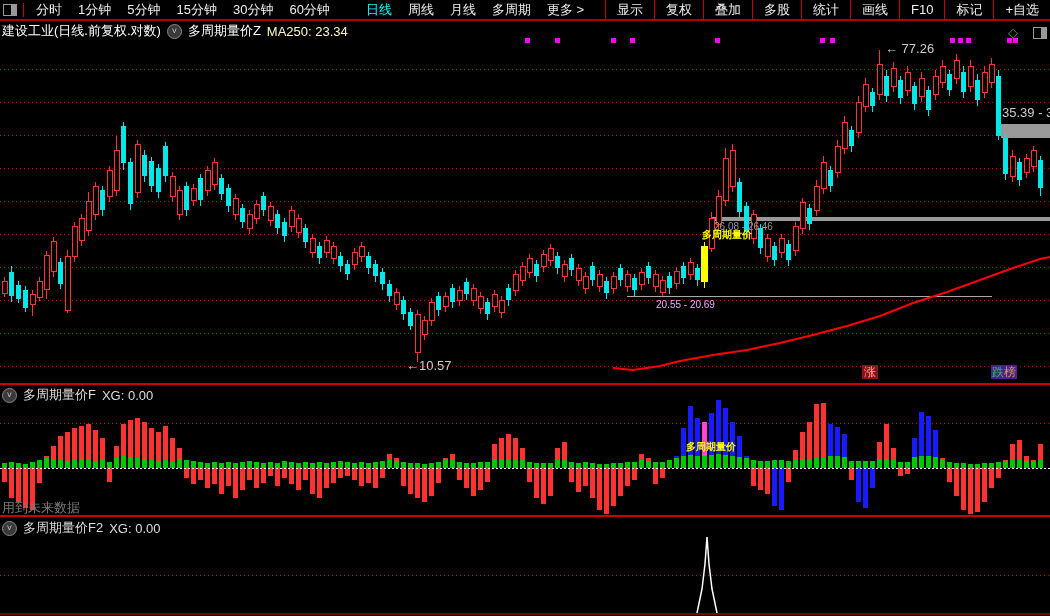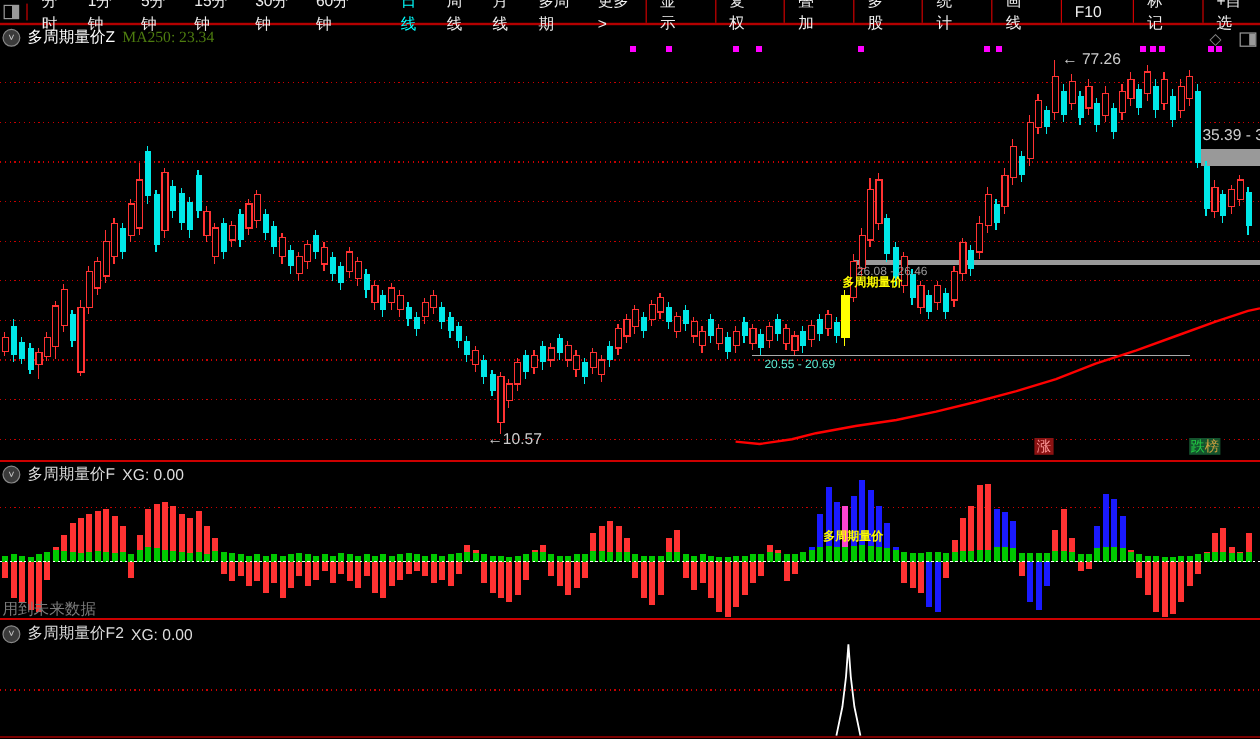--- a/index.html
+++ b/index.html
@@ -2,39 +2,39 @@
 <html><head>
 <meta charset="utf-8">
 <style>
   html,body{margin:0;padding:0;background:#000;}
   #app{position:relative;width:1050px;height:616px;background:#000;overflow:hidden;
        font-family:"Liberation Sans","DejaVu Sans",sans-serif;}
   .topbar{position:absolute;top:0;left:0;width:1050px;height:19px;background:#000;
           border-bottom:2px solid #b40000;display:flex;align-items:center;z-index:3;}
   .mitem{color:#eee;font-size:13px;padding:0 8px;line-height:19px;}
   .mitem.active{color:#00ffff;margin-left:20px;}
-  .tools{margin-left:auto;display:flex;height:19px;align-items:stretch;gap:15px;}
+  .tools{margin-left:auto;display:flex;height:19px;align-items:stretch;}
   .titem{color:#eee;font-size:13px;padding:0 11px;border-left:1px solid #cc0000;
          display:flex;align-items:center;}
   .win-icon{width:12px;height:10px;border:1px solid #999;margin-left:3px;position:relative;display:inline-block;}
   .win-icon::after{content:"";position:absolute;right:0;top:0;width:5px;height:100%;background:#999;}
   .vdiv{width:1px;height:14px;background:#cc0000;margin:0 4px 0 6px;}
   #chart-svg{position:absolute;top:0;left:0;z-index:1;}
   .overlay{position:absolute;z-index:2;white-space:nowrap;}
   .title-row{top:22px;left:2px;display:flex;align-items:center;gap:6px;font-size:13px;color:#fff;}
   .circ{width:13px;height:13px;border-radius:50%;background:#3a3a3a;border:1px solid #888;
         color:#ccc;font-size:9px;line-height:12px;text-align:center;display:inline-block;flex:0 0 auto;}
-  .ma{color:#4d7c0f;font-family:Liberation Serif, serif;}
+  .ma{color:#fef9c3;}
   .lbl{font-size:13px;color:#ccc;}
   .lbl-dim{font-size:10px;color:#999;}
   .sig{font-size:10px;font-weight:bold;color:#ffff00;}
   .warn{font-size:13px;color:#7a7a7a;}
   .phead{display:flex;align-items:center;gap:6px;font-size:13px;color:#ddd;}
   .badge-rise{background:#8b1212;color:#ff9a9a;font-size:12px;line-height:14px;padding:0 2px;}
-  .badge-fall{background:#14532d;font-size:12px;line-height:14px;padding:0 1px;}
+  .badge-fall{background:#4c1d95;font-size:12px;line-height:14px;padding:0 1px;}
   .badge-fall .c1{color:#22cc44;}
   .badge-fall .c2{color:#d0a040;}
   .tr-diamond{color:#888;font-size:13px;line-height:13px;}
 </style>
 </head>
 <body>
 
 <div id="app">
 
   <div class="topbar">
@@ -692,33 +692,34 @@
       <rect x="1038" y="460" width="5" height="8" fill="#00c800"></rect>
       <line x1="0" x2="1050" y1="468" y2="468" stroke="#ffffff" stroke-dasharray="2 2"></line>
       <line x1="0" x2="1050" y1="575" y2="575" stroke="#c80000" stroke-dasharray="1 3"></line>
       <polyline points="697,613 702,589 705,564 707,537 709,564 712,589 717,613" fill="none" stroke="#ffffff" stroke-width="1.5" shape-rendering="auto"></polyline>
       <line x1="0" x2="1050" y1="384" y2="384" stroke="#cc0000" stroke-width="2"></line>
       <line x1="0" x2="1050" y1="516" y2="516" stroke="#cc0000" stroke-width="2"></line>
       <line x1="0" x2="1050" y1="614" y2="614" stroke="#7a0000" stroke-width="2"></line>
     </svg>
 
   <div class="overlay title-row">
+    <span>建设工业(日线.前复权.对数)</span>
     <span class="circ">˅</span>
     <span>多周期量价Z</span>
     <span class="ma">MA250: 23.34</span>
   </div>
 
   <span class="overlay tr-diamond" style="left:1008px;top:26px;">◇</span>
   <span class="overlay win-icon" style="left:1030px;top:27px;"></span>
 
   <span class="overlay lbl" style="left:885px;top:41px;">← 77.26</span>
   <span class="overlay lbl" style="left:406px;top:358px;">←10.57</span>
   <span class="overlay lbl-dim" style="left:714px;top:221px;">26.08 - 26.46</span>
   <span class="overlay sig" style="left:702px;top:228px;">多周期量价</span>
-  <span class="overlay lbl-dim" style="left:637px;top:299px;color:#5eead4;text-align:right;">20.55 - 20.69</span>
+  <span class="overlay lbl-dim" style="left:656px;top:299px;color:#f0abfc;text-align:right;">20.55 - 20.69</span>
   <span class="overlay lbl" style="left:1002px;top:105px;">35.39 - 3</span>
 
   <span class="overlay badge-rise" style="left:862px;top:365px;">涨</span>
   <span class="overlay badge-fall" style="left:991px;top:365px;"><span class="c1">跌</span><span class="c2">榜</span></span>
 
   <div class="overlay phead" style="left:2px;top:386px;">
     <span class="circ">˅</span>
     <span>多周期量价F</span>
     <span>XG: 0.00</span>
   </div>

